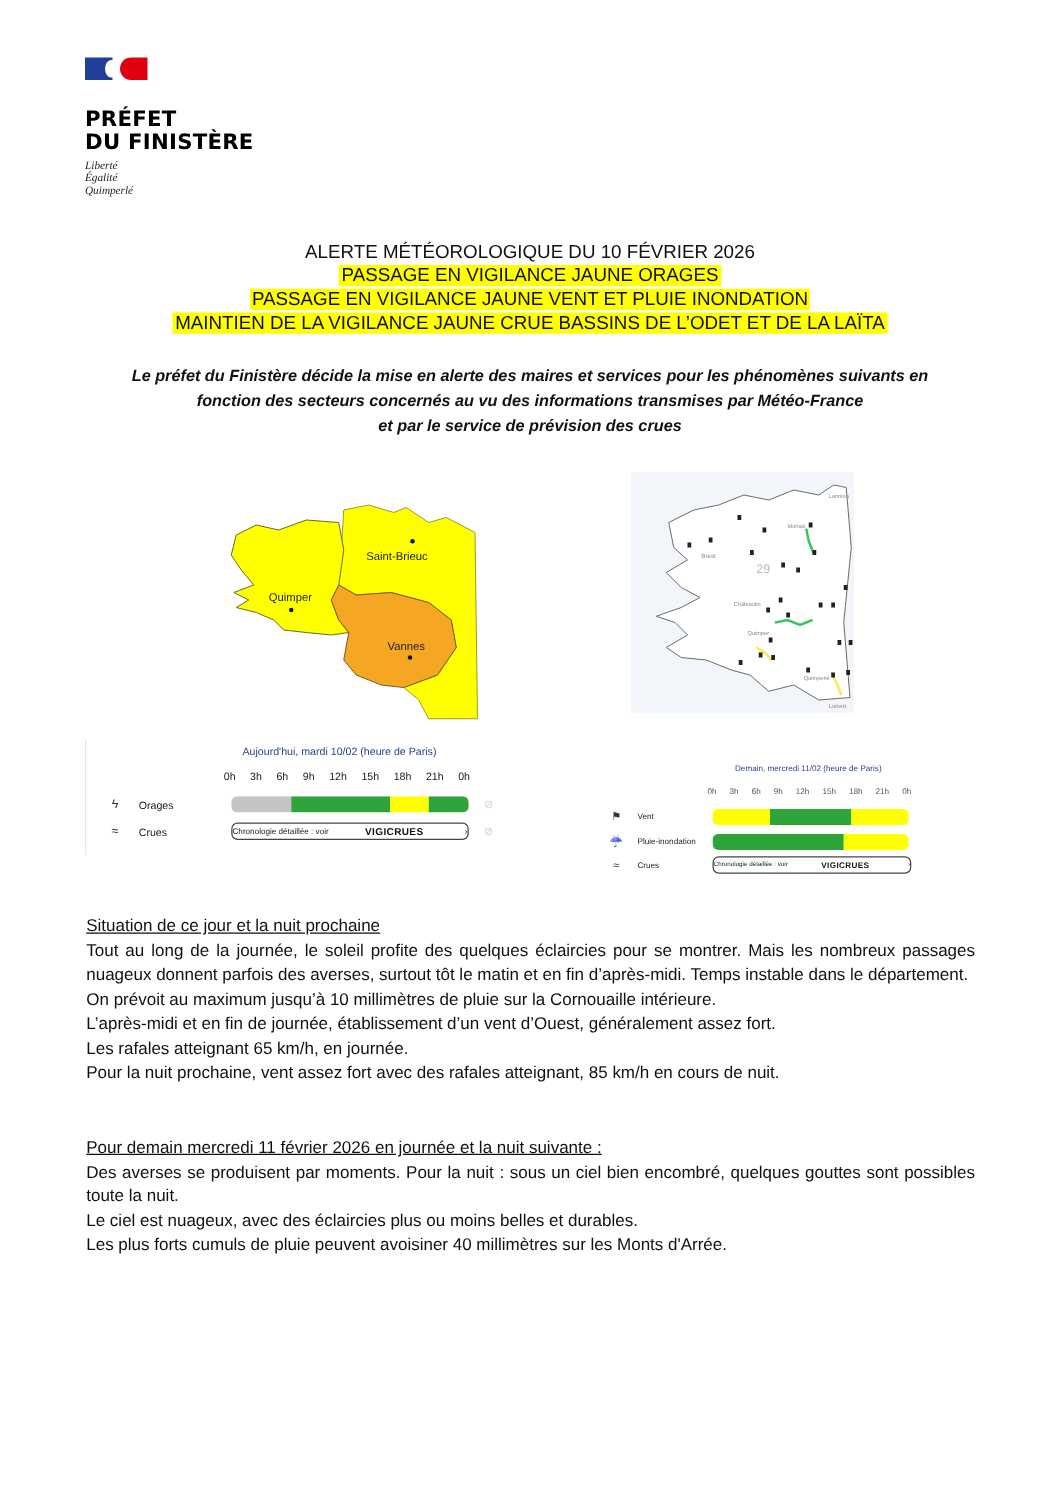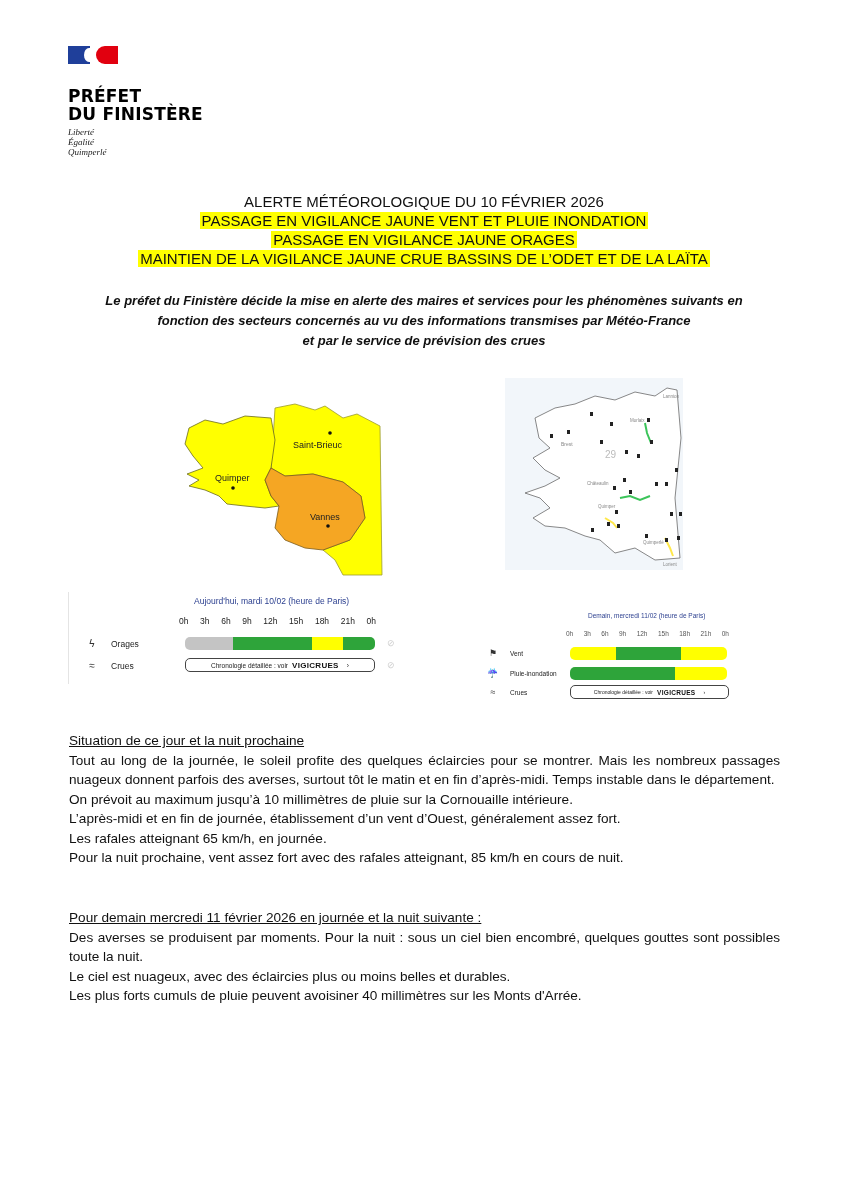--- a/index.html
+++ b/index.html
@@ -48,21 +48,21 @@
     .row .lbl { color: #222; }
     .tl-left .row .ico { margin-left: 12px; font-size: 10px; }
     .tl-left .row .lbl { margin-left: 8px; font-size: 8.5px; width: 65px; }
     .tl-right .row .ico { margin-left: 4px; font-size: 9px; }
     .tl-right .row .lbl { margin-left: 6px; font-size: 6.5px; width: 60px; }
     .bar { position: absolute; border-radius: 5px; overflow: hidden; display: flex; }
     .seg { height: 100%; }
     .tl-left .bar { left: 116px; width: 190px; height: 13px; }
     .tl-right .bar { left: 92px; width: 157px; height: 13px; }
     .chrono { position: absolute; border: 1px solid #444; border-radius: 5px; background: #fff;
-              display: flex; align-items: center; justify-content: center; white-space: nowrap; color: #222; }
+              display: flex; align-items: center; justify-content: space-between; white-space: nowrap; color: #222; }
     .tl-left .chrono { left: 116px; width: 188px; height: 12px; font-size: 6.5px; }
     .tl-right .chrono { left: 92px; width: 157px; height: 12px; font-size: 5px; }
     .chrono .vig { font-weight: bold; margin-left: 4px; letter-spacing: 0.3px; color: #111; }
     .tl-left .chrono .vig { font-size: 8px; }
     .tl-right .chrono .vig { font-size: 6.5px; }
     .chrono .arr { margin-left: 8px; }
     .eye { position: absolute; color: #cfcfcf; font-size: 9px; }
 
     
     .section { position: absolute; left: 69px; width: 711px; font-family: "Liberation Sans", sans-serif;
@@ -87,22 +87,22 @@
   </div>
   <div class="motto">
     <div>Liberté</div>
     <div>Égalité</div>
     <div>Quimperlé</div>
   </div>
 </div>
 
 <div class="headline">
   <div>ALERTE MÉTÉOROLOGIQUE DU 10 FÉVRIER 2026</div>
+  <div><span class="hl">PASSAGE EN VIGILANCE JAUNE ORAGES</span></div>
   <div><span class="hl">PASSAGE EN VIGILANCE JAUNE VENT ET PLUIE INONDATION</span></div>
-  <div><span class="hl">PASSAGE EN VIGILANCE JAUNE ORAGES</span></div>
   <div><span class="hl">MAINTIEN DE LA VIGILANCE JAUNE CRUE BASSINS DE L’ODET ET DE LA LAÏTA</span></div>
 </div>
 
 <div class="intro">
   <div>Le préfet du Finistère décide la mise en alerte des maires et services pour les phénomènes suivants en</div>
   <div>fonction des secteurs concernés au vu des informations transmises par Météo-France</div>
   <div>et par le service de prévision des crues</div>
 </div>
 
 <div class="map-left">

